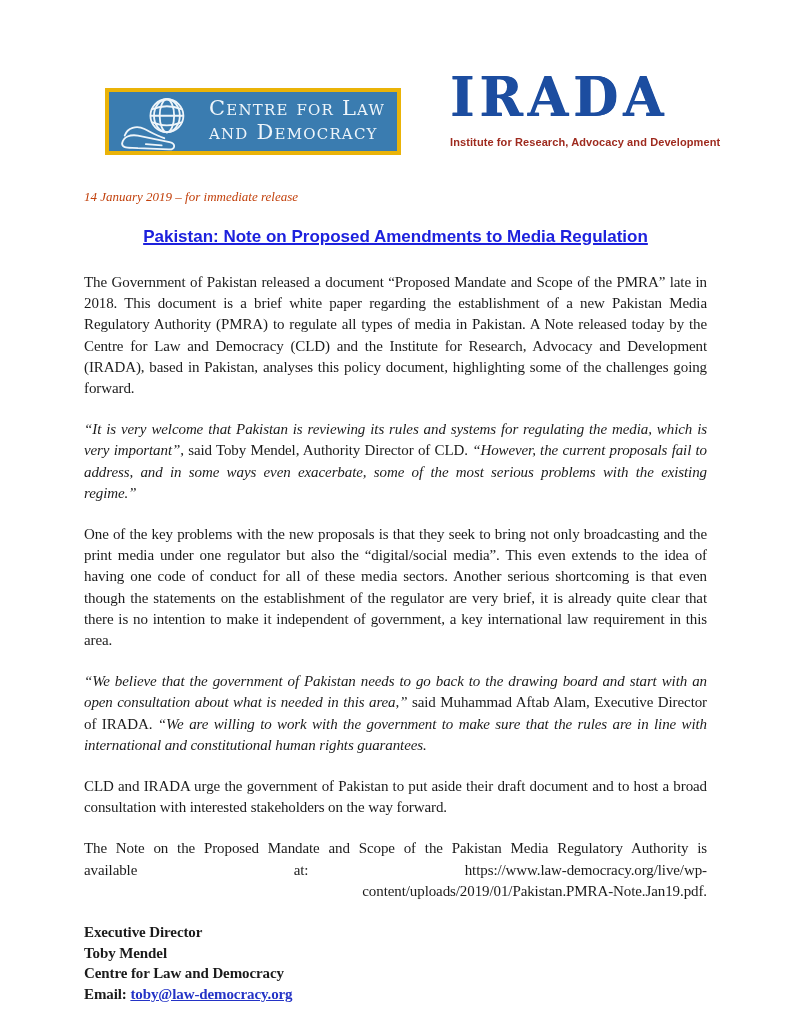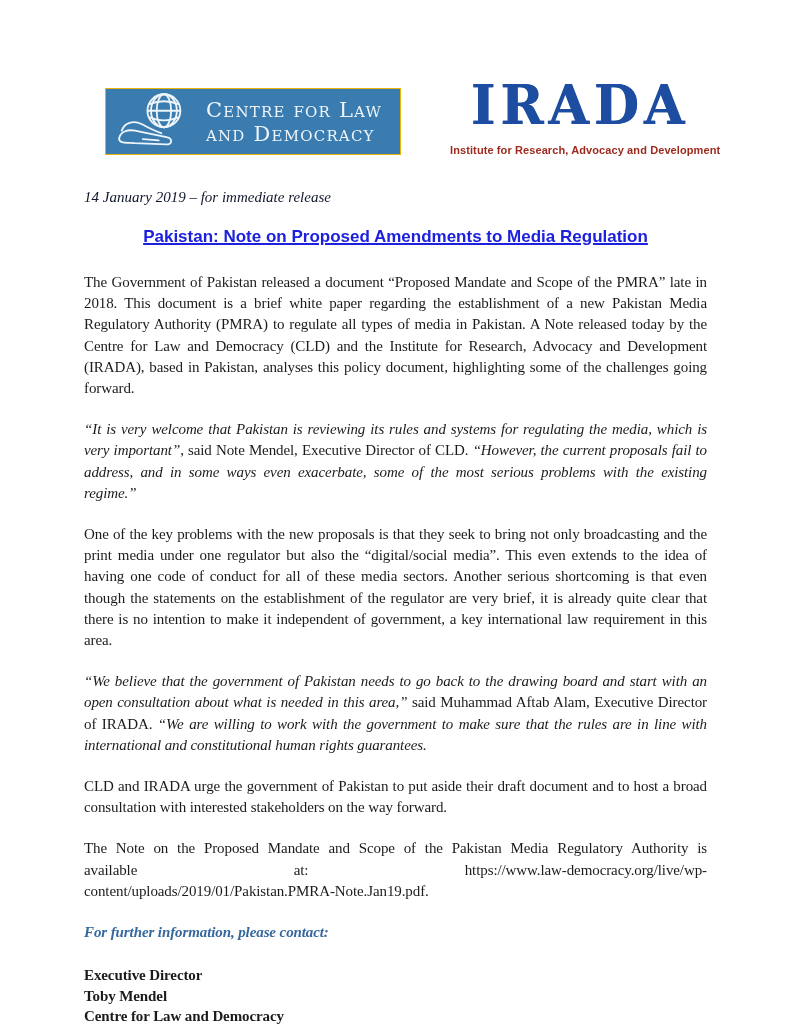--- a/index.html
+++ b/index.html
@@ -9,49 +9,49 @@
     background:#ffffff;
     margin:0 auto;
     overflow:hidden;
     font-family:"Liberation Serif", serif;
     color:#1b1b1b;
   }
 
   
   .cld-logo{
     position:absolute;left:105px;top:88px;width:296px;height:67px;
-    background:#3a7cb0;border:1px solid #eab308;box-sizing:border-box;
-    display:flex;align-items:center;gap:6px;padding:4px 10px 4px 6px;
+    background:#3a7cb0;border:4px solid #eab308;box-sizing:border-box;
+    display:flex;gap:6px;padding:4px 10px 4px 6px;
   }
   .cld-icon{flex:0 0 auto;}
   .cld-text{
     color:#eef5fa;font-family:"DejaVu Serif", serif;
     font-variant:small-caps;line-height:24px;font-size:21px;
     letter-spacing:1.2px;white-space:nowrap;
   }
   .irada-logo{
-    position:absolute;left:450px;top:76px;width:260px;height:80px;
-    text-align:center;
+    position:absolute;left:450px;top:68px;width:260px;height:80px;
+    text-align:left;
   }
   .irada-wordmark{
     font-family:"DejaVu Serif", serif;font-weight:bold;
     font-size:52px;line-height:58px;letter-spacing:5px;
     color:#1c4da0;text-shadow:0.6px 0 0 #1c4da0;
     transform:scaleY(1.04);
   }
   .irada-subtitle{
     font-family:"Liberation Sans", sans-serif;font-size:11px;
     font-weight:600;color:#9e2a1e;white-space:nowrap;margin-top:10px;
     letter-spacing:0.1px;
   }
 
   
   .dateline{
     position:absolute;left:84px;top:189px;width:623px;
-    font-style:italic;font-size:15px;color:#0f172a;
+    font-style:italic;font-size:13px;color:#c2410c;
   }
   .doc-title{
     position:absolute;left:0;top:227px;width:791px;text-align:center;
     font-family:"Liberation Sans", sans-serif;font-weight:bold;
     font-size:17px;color:#1d21dd;
   }
   .doc-title a{color:#1d21dd;text-decoration-thickness:1.5px;}
 
   
   .body{
@@ -104,39 +104,38 @@
   <div class="dateline">14 January 2019 – for immediate release</div>
 
   <div class="doc-title">
     <a href="#">Pakistan: Note on Proposed Amendments to Media Regulation</a>
   </div>
 
   <div class="body">
 
     <p>The Government of Pakistan released a document “Proposed Mandate and Scope of the PMRA” late in 2018. This document is a brief white paper regarding the establishment of a new Pakistan Media Regulatory Authority (PMRA) to regulate all types of media in Pakistan. A Note released today by the Centre for Law and Democracy (CLD) and the Institute for Research, Advocacy and Development (IRADA), based in Pakistan, analyses this policy document, highlighting some of the challenges going forward.</p>
 
-    <p><span class="italic">“It is very welcome that Pakistan is reviewing its rules and systems for regulating the media, which is very important”</span><span>, said Note Mendel, Executive Director of CLD. </span><span class="italic">“However, the current proposals fail to address, and in some ways even exacerbate, some of the most serious problems with the existing regime.”</span></p>
+    <p><span class="italic">“It is very welcome that Pakistan is reviewing its rules and systems for regulating the media, which is very important”</span><span>, said Toby Mendel, Authority Director of CLD. </span><span class="italic">“However, the current proposals fail to address, and in some ways even exacerbate, some of the most serious problems with the existing regime.”</span></p>
 
     <p>One of the key problems with the new proposals is that they seek to bring not only broadcasting and the print media under one regulator but also the “digital/social media”. This even extends to the idea of having one code of conduct for all of these media sectors. Another serious shortcoming is that even though the statements on the establishment of the regulator are very brief, it is already quite clear that there is no intention to make it independent of government, a key international law requirement in this area.</p>
 
     <p><span class="italic">“We believe that the government of Pakistan needs to go back to the drawing board and start with an open consultation about what is needed in this area,”</span><span> said Muhammad Aftab Alam, Executive Director of IRADA. </span><span class="italic">“We are willing to work with the government to make sure that the rules are in line with international and constitutional human rights guarantees.</span></p>
 
     <p>CLD and IRADA urge the government of Pakistan to put aside their draft document and to host a broad consultation with interested stakeholders on the way forward.</p>
 
     <p>
       <span class="line-justify-last" style="display:block;">The Note on the Proposed Mandate and Scope of the Pakistan Media Regulatory Authority is</span>
       <span class="line-between">
         <span>available</span>
         <span>at:</span>
         <span>https://www.law-democracy.org/live/wp-</span>
       </span>
-      <span style="display:block;text-align:left;">content/uploads/2019/01/Pakistan.PMRA-Note.Jan19.pdf.</span>
+      <span style="display:block;text-align:right;">content/uploads/2019/01/Pakistan.PMRA-Note.Jan19.pdf.</span>
     </p>
 
-    <p class="contact-heading">For further information, please contact:</p>
 
     <p class="contact-block">
       <span class="row">Executive Director</span>
       <span class="row">Toby Mendel</span>
       <span class="row">Centre for Law and Democracy</span>
       <span class="row"><span>Email: </span><a href="#" class="email-link">toby@law-democracy.org</a></span>
     </p>
 
   </div>
 </div>

